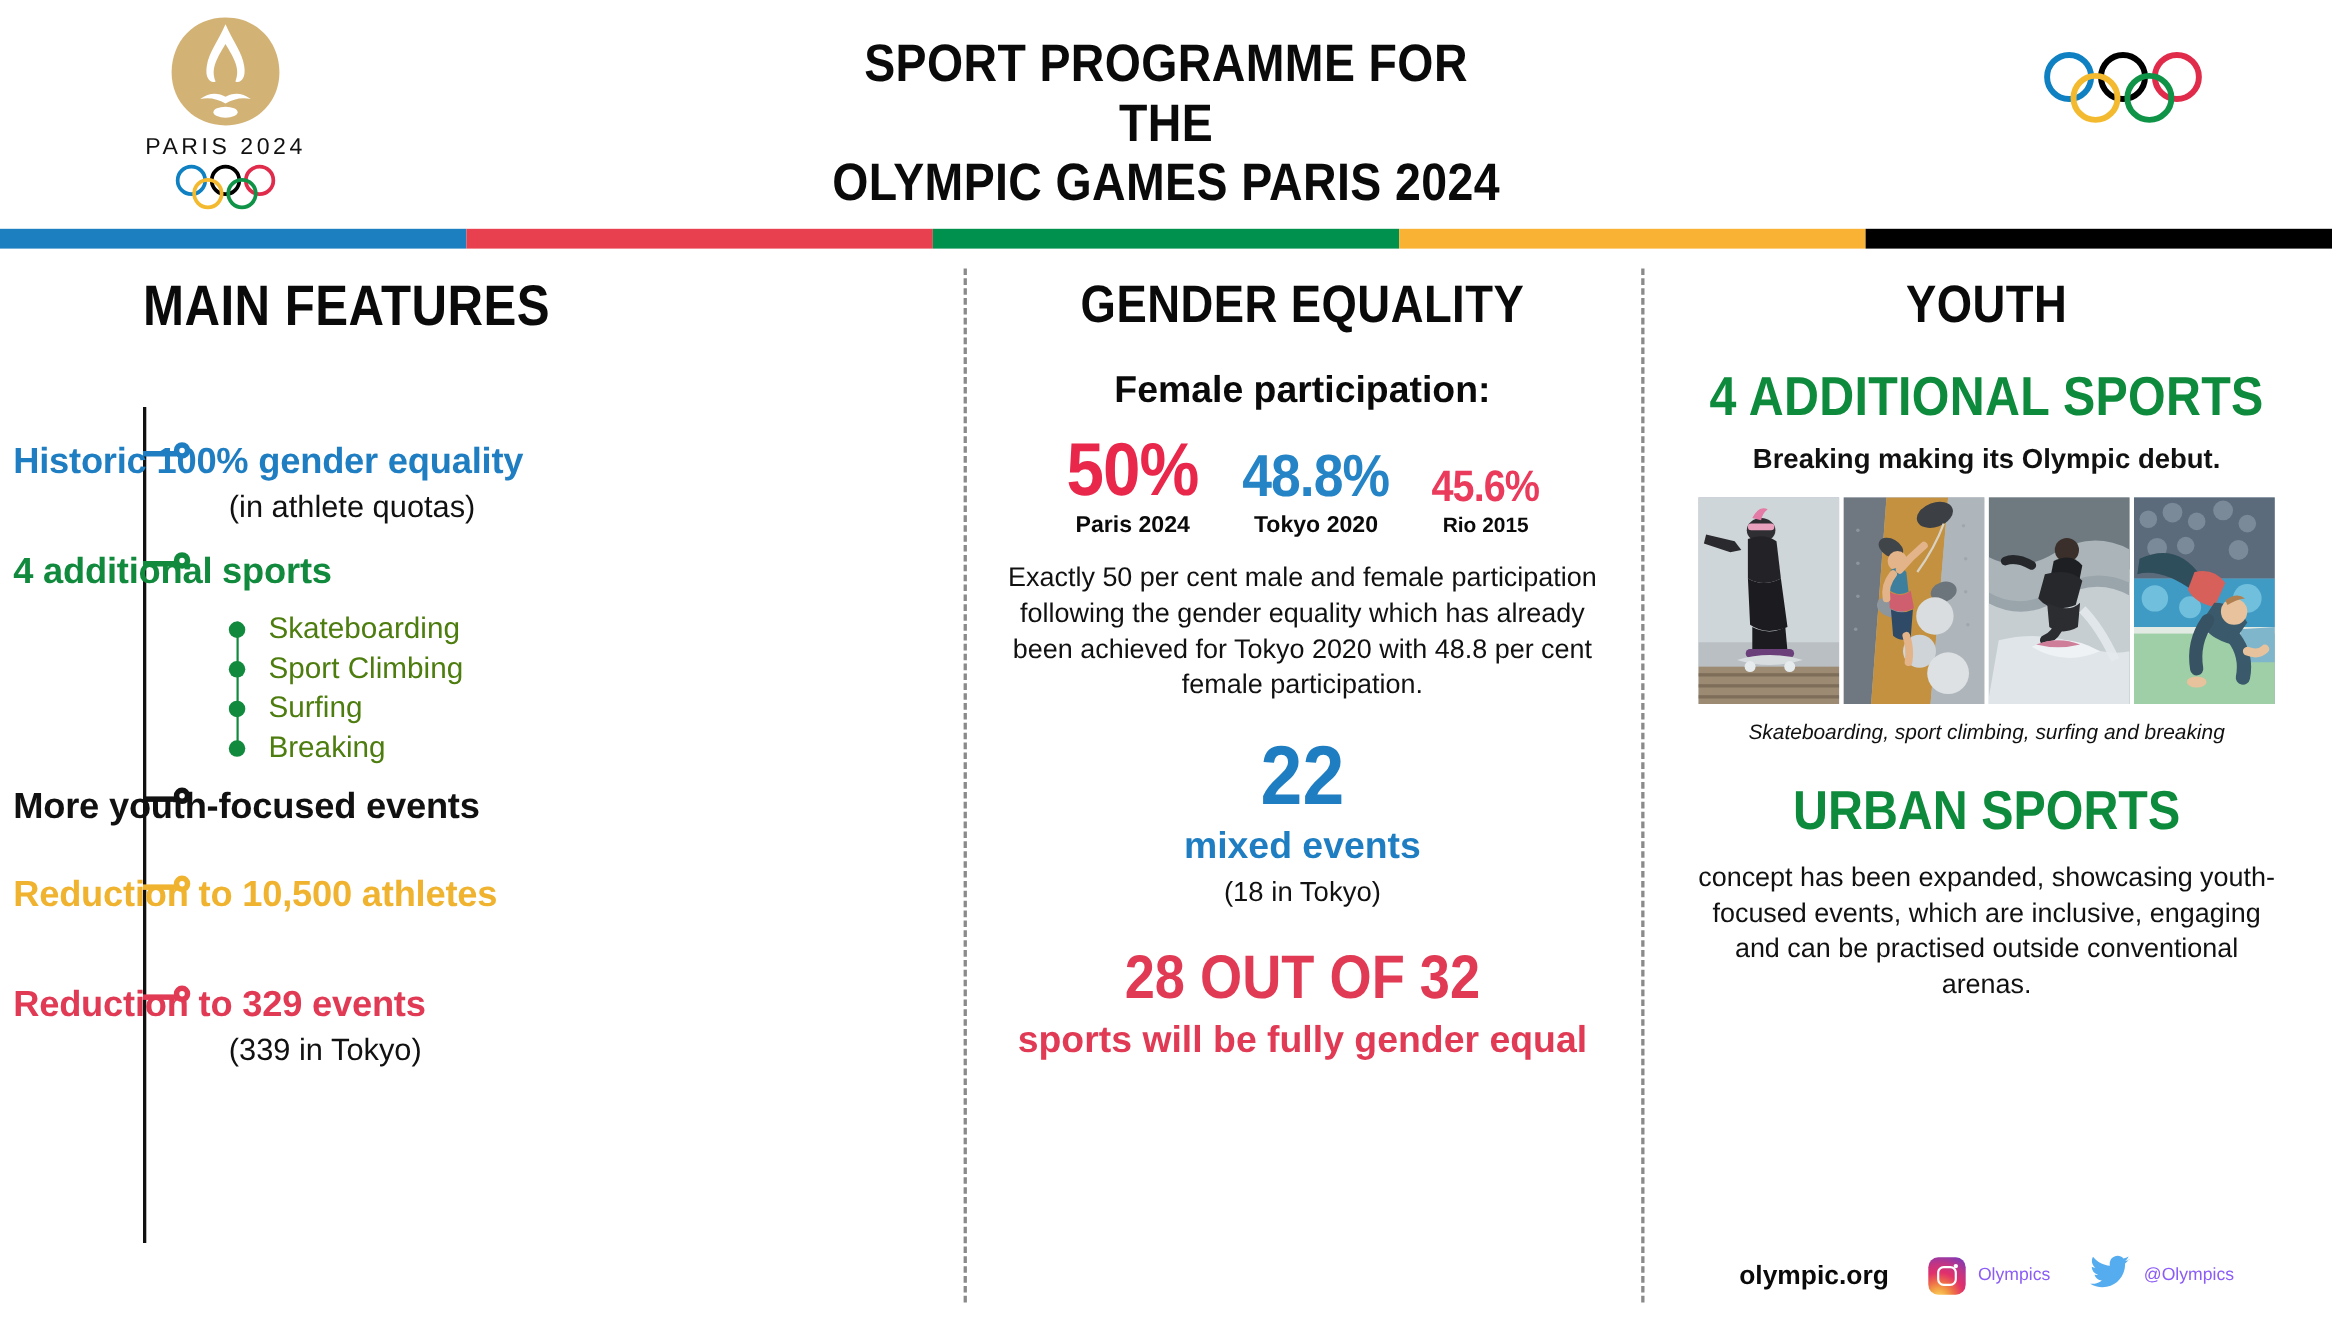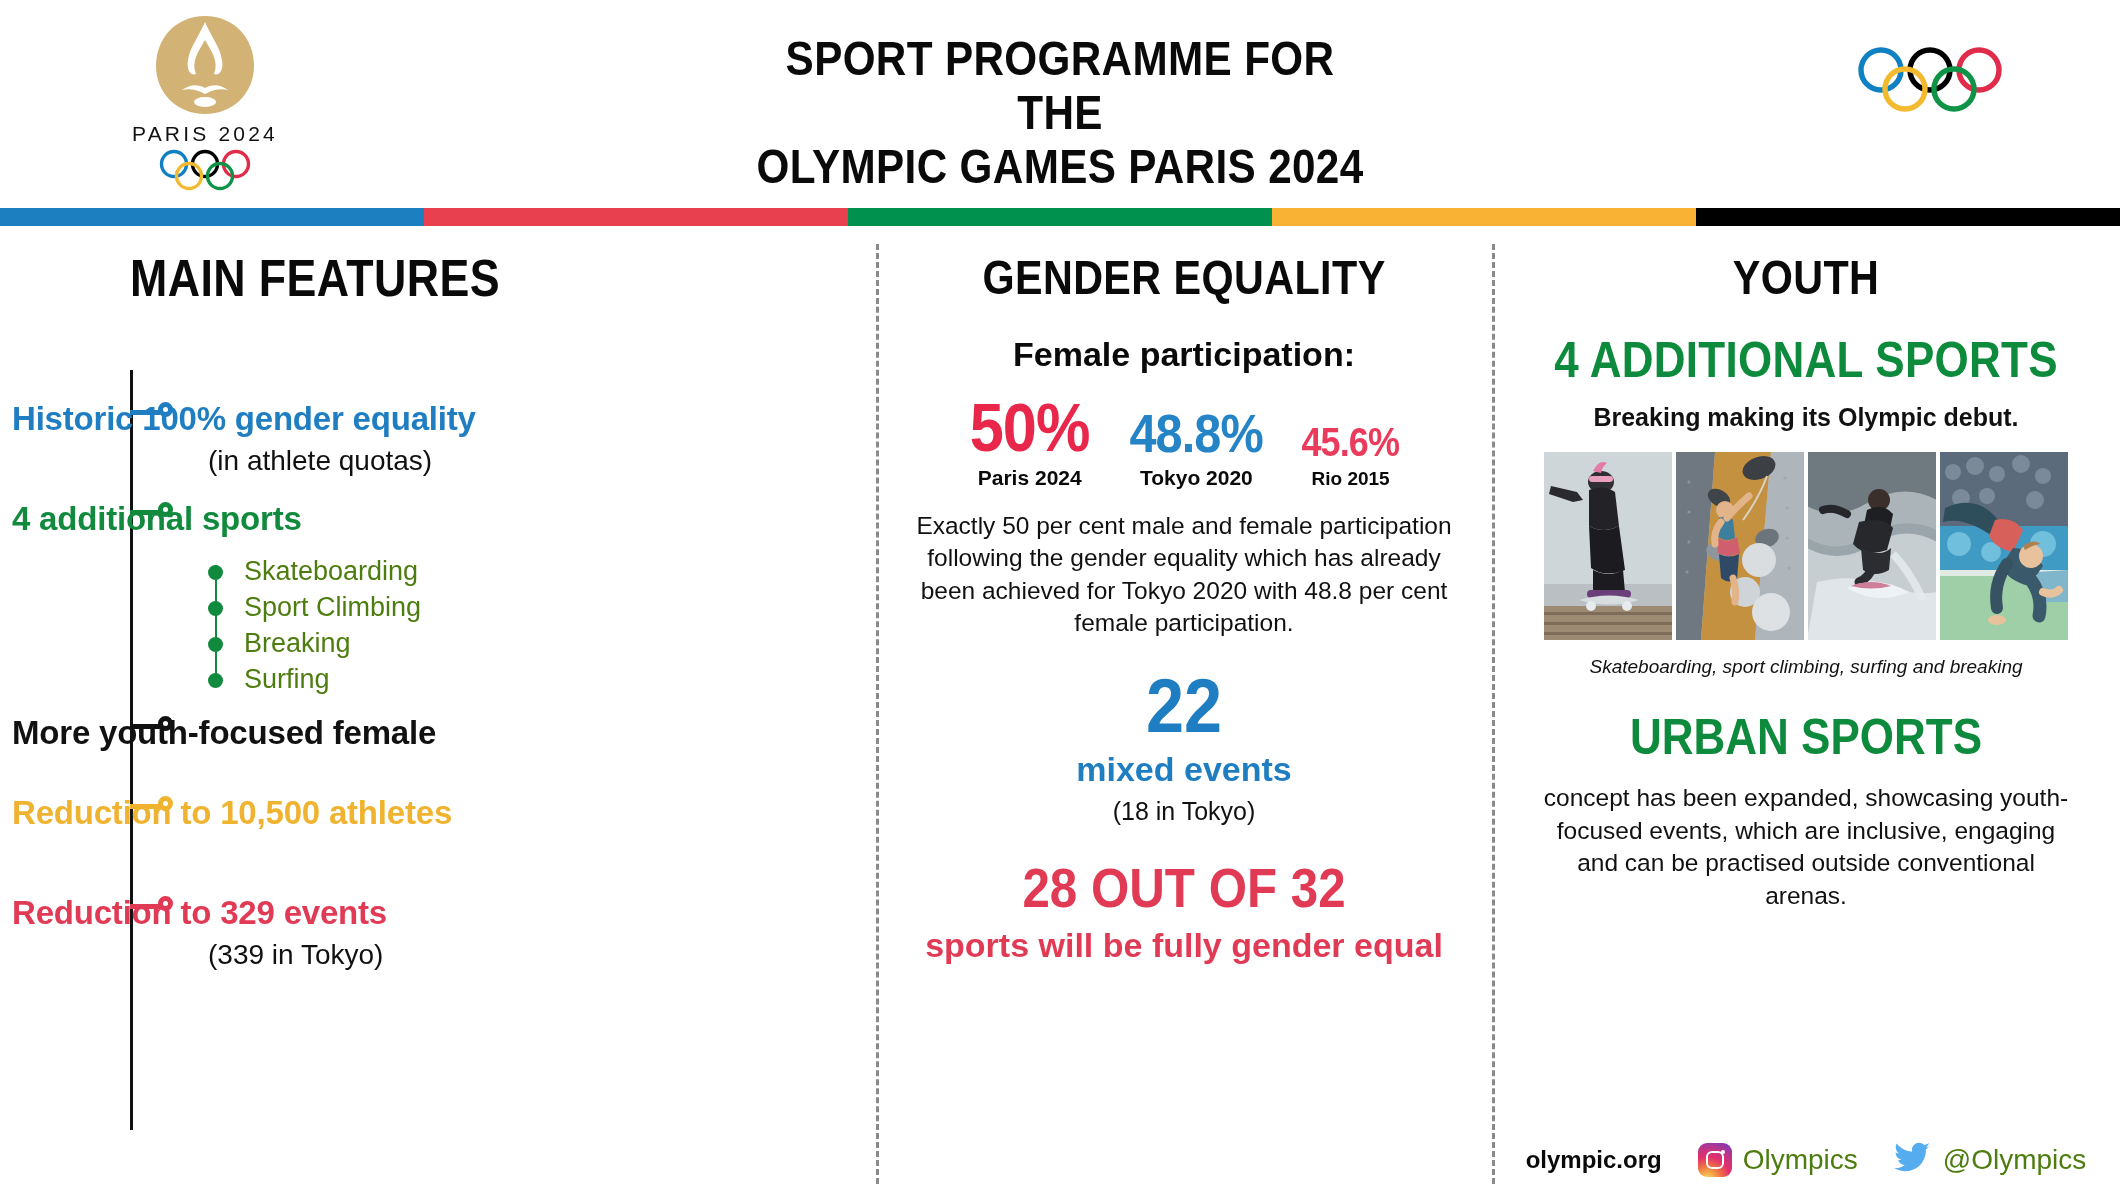--- a/index.html
+++ b/index.html
@@ -116,21 +116,21 @@
     text-align:center;margin-top:30px;
     font-family:"Liberation Sans Narrow","Liberation Sans",sans-serif;
     font-weight:bold;font-size:50px;transform:scaleX(0.88);text-transform:uppercase;}
   .right-para{margin:16px auto 0;width:540px;text-align:center;font-size:24.5px;
     line-height:1.33;color:#111;}
 
   .social{position:absolute;left:0;bottom:22px;width:628px;display:flex;align-items:center;
           justify-content:center;gap:36px;}
   .social .site{font-size:24px;font-weight:bold;color:#0a0a0a;}
   .soc{display:flex;align-items:center;gap:11px;}
-  .soc-label{font-size:28px;color:#4d7c0f;}
+  .soc-label{font-size:16px;color:#8b5cf6;}
   .ig-icon{width:34px;height:34px;border-radius:9px;
     background:radial-gradient(circle at 28% 108%, #fdd867 0%, #f3a545 18%, #ed6a49 34%, #e1306c 52%, #c13584 70%, #833ab4 92%);
     position:relative;}
   .ig-icon::before{content:"";position:absolute;left:8px;top:8px;width:18px;height:18px;
     border:2.6px solid #fff;border-radius:6px;box-sizing:border-box;}
   .ig-icon::after{content:"";position:absolute;left:23px;top:6.5px;width:4px;height:4px;
     border-radius:50%;background:#fff;}
 </style>
 </head>
 <body>
@@ -218,33 +218,33 @@
             <div class="sub-item">
               <span class="dot"></span>
               <span>Skateboarding</span>
             </div>
             <div class="sub-item">
               <span class="dot"></span>
               <span>Sport Climbing</span>
             </div>
             <div class="sub-item">
               <span class="dot"></span>
-              <span>Breaking</span>
+              <span>Surfing</span>
             </div>
             <div class="sub-item">
               <span class="dot"></span>
-              <span>Surfing</span>
+              <span>Breaking</span>
             </div>
           </div>
         </div>
 
         <div class="tl-item" style="top:360px;">
           <div class="stub" style="background:#111111;"></div>
           <div class="ring" style="border:5px solid #111111;"></div>
-          <div class="tl-head" style="color:#111111;">More youth-focused female</div>
+          <div class="tl-head" style="color:#111111;">More youth-focused events</div>
         </div>
 
         <div class="tl-item" style="top:440px;">
           <div class="stub" style="background:#f0b330;"></div>
           <div class="ring" style="border:5px solid #f0b330;"></div>
           <div class="tl-head" style="color:#f0b330;">Reduction to 10,500 athletes</div>
         </div>
 
         <div class="tl-item" style="top:540px;">
           <div class="stub" style="background:#e13a55;"></div>

